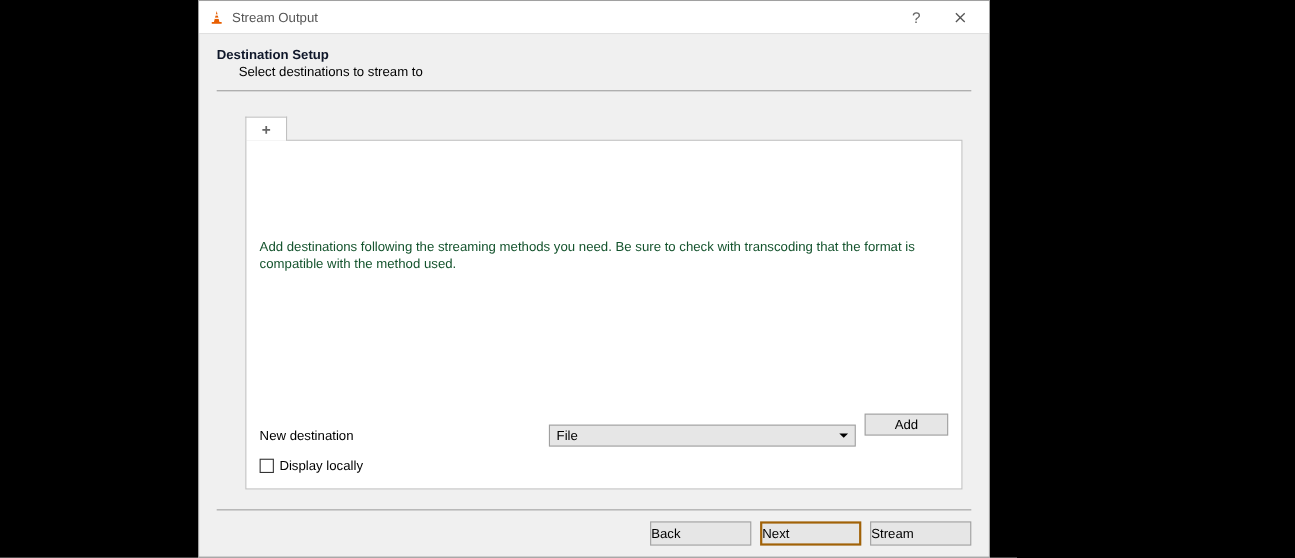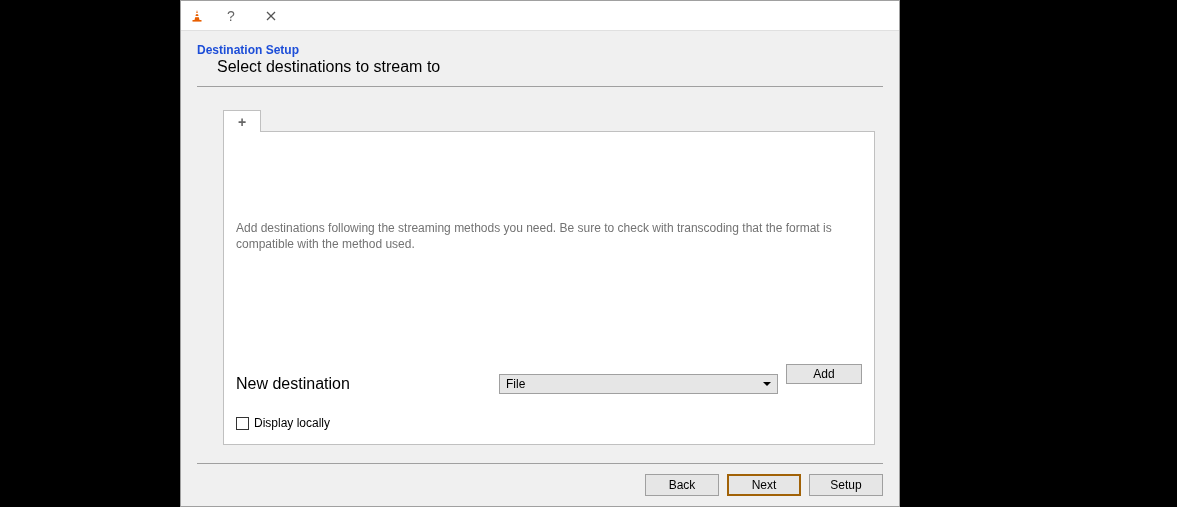--- a/index.html
+++ b/index.html
@@ -59,24 +59,24 @@
     }
     .content {
       flex: 1;
       padding: 12px 16px 10px 16px;
       display: flex;
       flex-direction: column;
     }
     .section-title {
       font-weight: bold;
       font-size: 12px;
-      color: #1d4ed8;
+      color: #0f172a;
     }
     .section-sub {
-      font-size: 16px;
+      font-size: 12px;
       color: #000;
       padding-left: 20px;
       margin-top: 1px;
     }
     hr.sep {
       border: none;
       border-top: 1px solid #a0a0a0;
       margin: 10px 0 0 0;
     }
     .tab-area {
@@ -112,33 +112,33 @@
       background: #fff;
       border: 1px solid #c0c0c0;
       flex: 1;
       padding: 16px 12px 14px 12px;
       display: flex;
       flex-direction: column;
       position: relative;
     }
     .desc-text {
       font-size: 12px;
-      color: #737373;
+      color: #14532d;
       margin-top: 72px;
       line-height: 1.35;
     }
     .form-row {
       display: flex;
       align-items: center;
       margin-top: auto;
       gap: 8px;
     }
     .form-label {
       width: 255px;
-      font-size: 16px;
+      font-size: 12px;
       margin-top: 20px;
     }
     .select-box {
       flex: 1;
       height: 20px;
       background: #e6e6e6;
       border: 1px solid #a0a0a0;
       display: flex;
       align-items: center;
       padding: 0 6px;
@@ -163,47 +163,46 @@
       background: #e6e6e6;
       border: 1px solid #a0a0a0;
       font-size: 12px;
       text-align: center;
       line-height: 18px;
       cursor: default;
     }
     .checkbox-row {
       display: flex;
       align-items: center;
-      margin-top: 22px;
+      margin-top: 10px;
       gap: 5px;
     }
     .checkbox {
       width: 13px;
       height: 13px;
       border: 1px solid #333;
       background: #fff;
     }
     hr.footer-sep {
       border: none;
       border-top: 1px solid #a0a0a0;
       margin: 18px 0 0 0;
     }
     .footer {
       display: flex;
       justify-content: flex-end;
       gap: 8px;
       padding: 10px 0 0 0;
     }
     .ftr-btn {
-      width: 74px;
+      width: 92px;
       height: 22px;
       background: #e6e6e6;
       border: 1px solid #a0a0a0;
       font-size: 12px;
-      text-align: center;
       line-height: 20px;
       cursor: default;
     }
     .ftr-btn.primary {
       border: 2px solid #a16207;
       line-height: 18px;
     }
   </style>
 </head>
 <body>
@@ -211,20 +210,21 @@
 <div class="window">
   <div class="titlebar">
     <span class="app-icon">
       <svg width="14" height="14" viewBox="0 0 14 14">
         <polygon points="7,1 9.5,11 4.5,11" fill="#e85e00"></polygon>
         <rect x="5.3" y="4" width="3.4" height="1.2" fill="#fff"></rect>
         <rect x="4.8" y="7" width="4.4" height="1.2" fill="#fff"></rect>
         <rect x="2.5" y="11" width="9" height="1.6" fill="#e85e00"></rect>
       </svg>
     </span>
+    <span class="title">Stream Output</span>
     <div class="win-btn">?</div>
     <div class="win-btn">
       <svg width="10" height="10" viewBox="0 0 10 10">
         <line x1="1" y1="1" x2="9" y2="9" stroke="#555" stroke-width="1.2"></line>
         <line x1="9" y1="1" x2="1" y2="9" stroke="#555" stroke-width="1.2"></line>
       </svg>
     </div>
   </div>
 
   <div class="content">
@@ -255,16 +255,16 @@
           <span>Display locally</span>
         </div>
       </div>
     </div>
 
     <hr class="footer-sep">
 
     <div class="footer">
       <div class="ftr-btn">Back</div>
       <div class="ftr-btn primary">Next</div>
-      <div class="ftr-btn">Setup</div>
+      <div class="ftr-btn">Stream</div>
     </div>
   </div>
 </div>
 
 </body></html>

